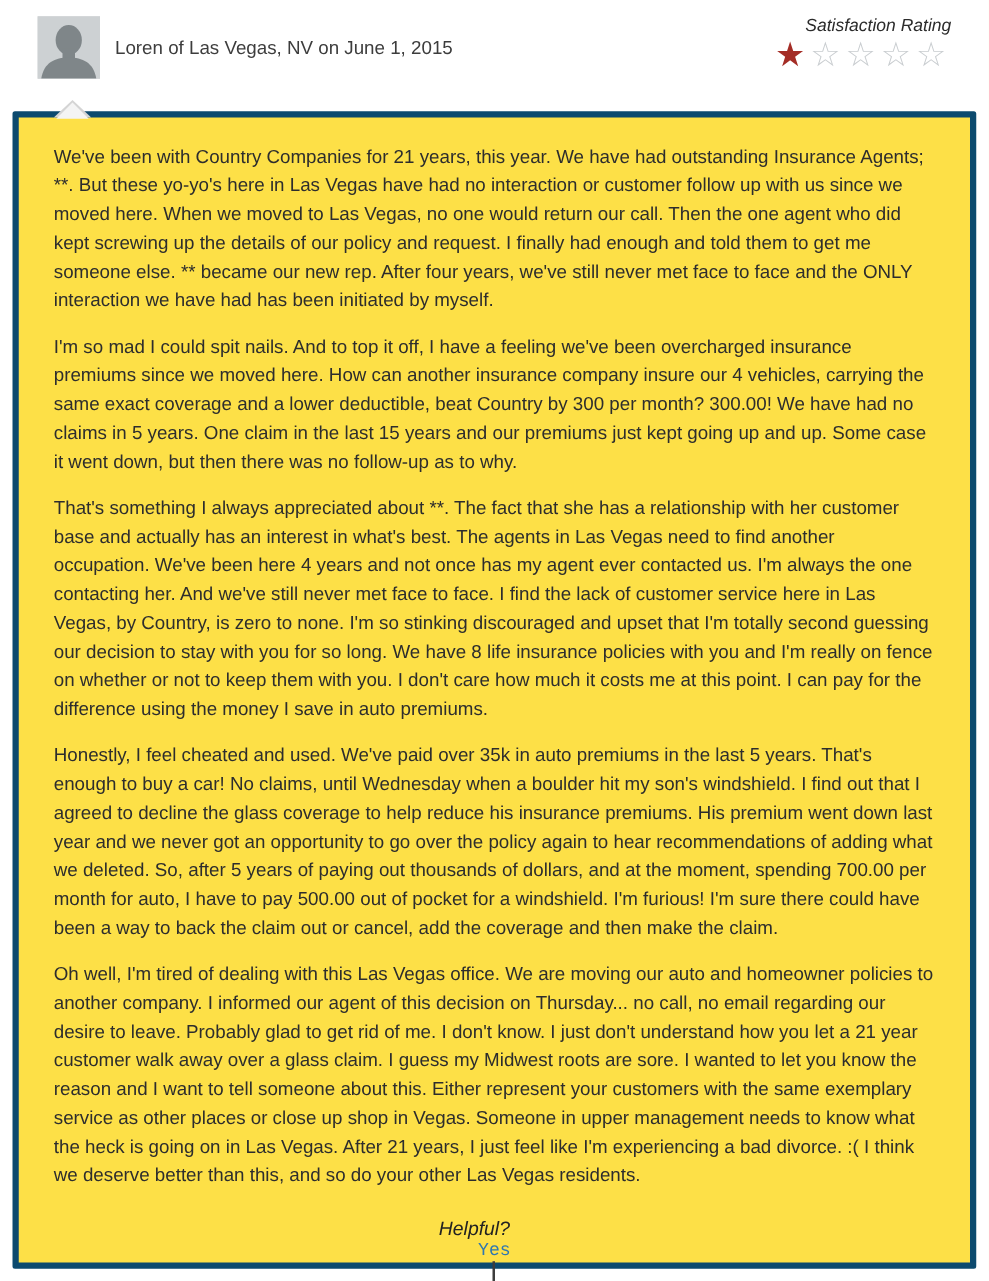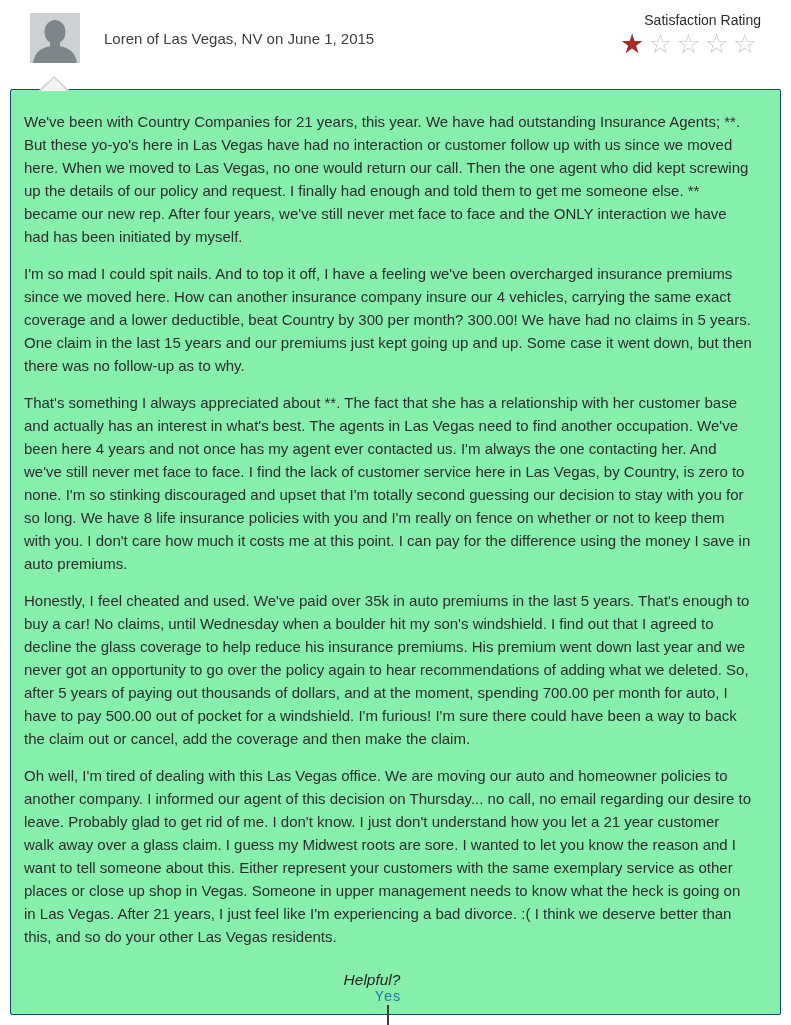--- a/index.html
+++ b/index.html
@@ -26,55 +26,56 @@
     position: absolute;
     left: 30px;
     top: 13px;
     width: 50px;
     height: 50px;
     background: #cdd1d3;
     overflow: hidden;
   }
   .author-line {
     position: absolute;
-    left: 104px;
+    left: 92px;
     top: 30px;
     font-size: 15px;
     color: #3d3d3d;
   }
   .rating-block {
     position: absolute;
     right: 30px;
     top: 12px;
     text-align: right;
   }
   .rating-label {
+    font-style: italic;
     font-size: 14px;
     color: #2b2b2b;
     margin-bottom: 2px;
   }
   .stars {
     font-size: 27px;
     line-height: 1.1;
     letter-spacing: 4px;
     white-space: nowrap;
   }
   .star { display: inline-block; }
 
   
   .bubble {
     position: absolute;
     left: 10px;
     right: 10px;
     top: 89px;
     bottom: 10px;
-    background: #86efac;
-    border: 1px solid #0c4a6e;
+    background: #fde047;
+    border: 5px solid #0c4a6e;
     border-radius: 2px;
-    padding: 20px 28px 18px 13px;
+    padding: 20px 28px 18px 28px;
   }
   .pointer {
     position: absolute;
     top: -14px;
     left: 28px;
     width: 0;
     height: 0;
     border-left: 15px solid transparent;
     border-right: 15px solid transparent;
     border-bottom: 14px solid #d4d4d4;

